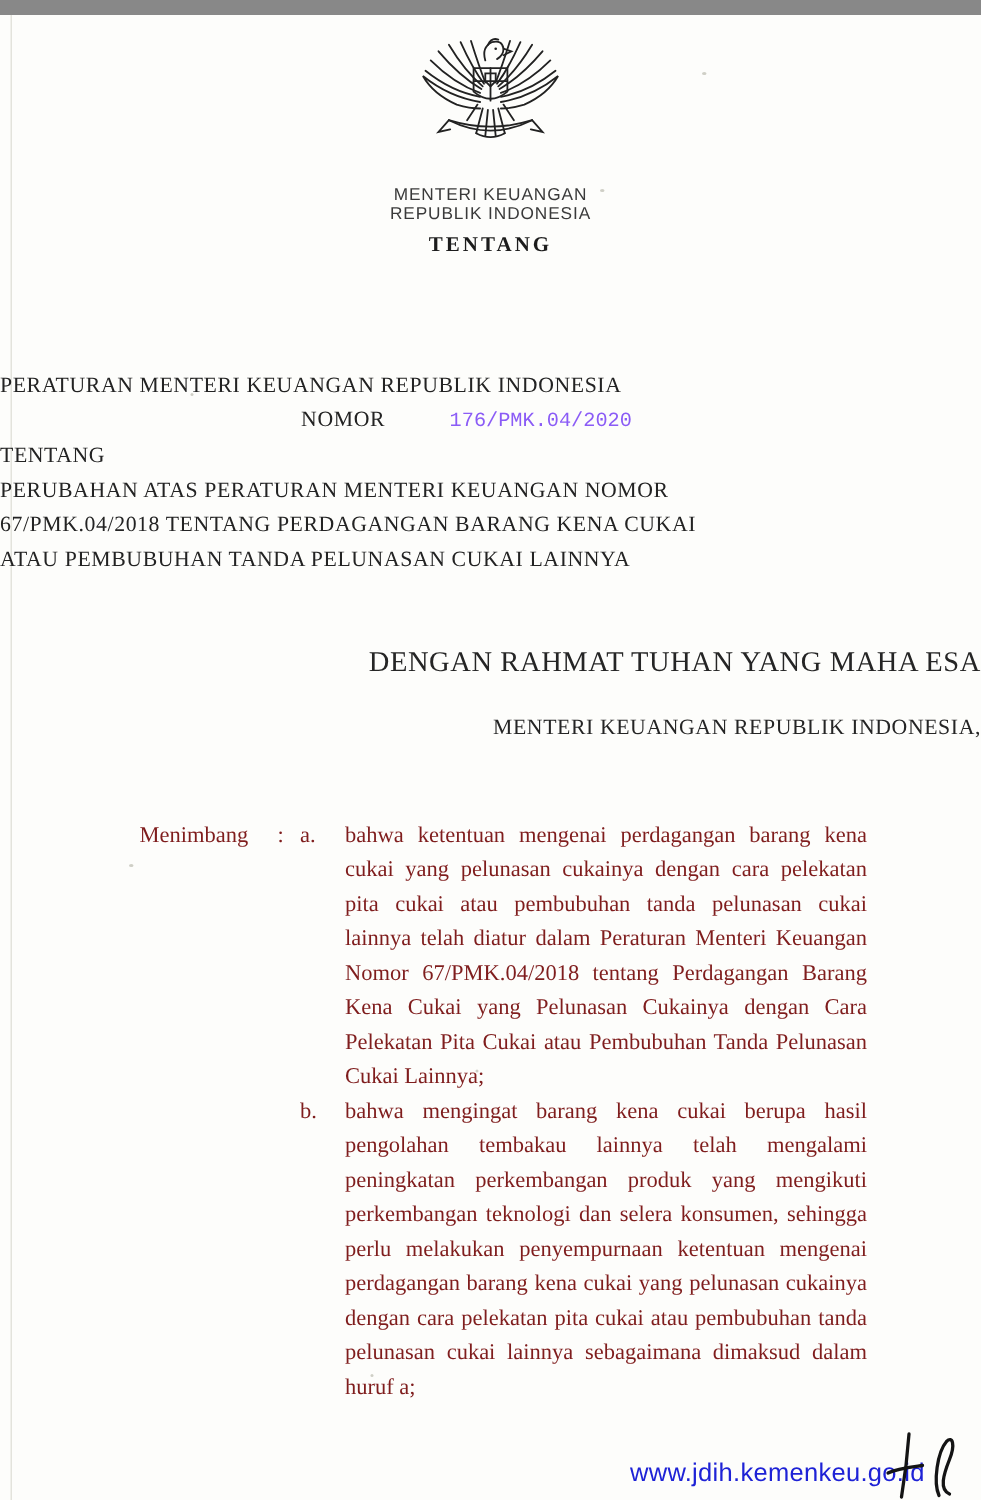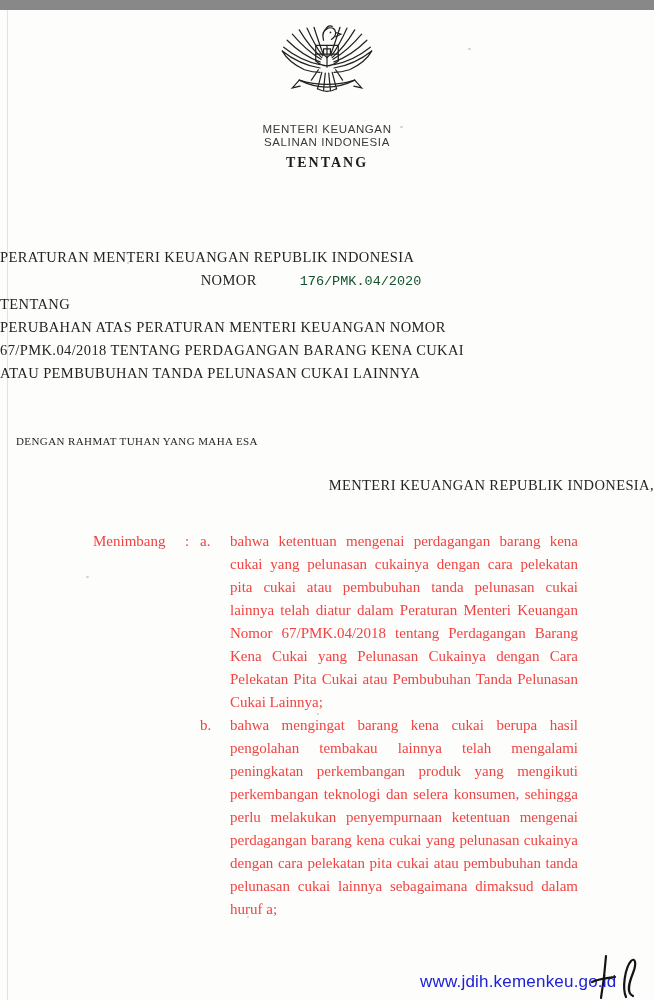--- a/index.html
+++ b/index.html
@@ -18,29 +18,29 @@
 
   
   .header{position:absolute;top:13px;left:0;right:0;text-align:center;}
   .emblem{display:inline-block;width:104px;height:90px;}
   .ministry{font-family:"Liberation Sans","DejaVu Sans",sans-serif;font-size:11.5px;line-height:13px;color:#3a3a3a;letter-spacing:.6px;margin-top:6px;}
   .salinan{font-weight:bold;font-size:14px;letter-spacing:2px;color:#1c1c1c;margin-top:6px;}
 
   
   .title-block{position:absolute;top:236px;left:0;right:0;font-size:14.5px;line-height:23px;letter-spacing:.4px;color:#232323;}
   .nomor-row{position:relative;left:-16px;display:flex;justify-content:center;align-items:baseline;gap:43px;}
-  .nomor-value{font-family:"Liberation Mono","DejaVu Sans Mono",monospace;font-size:13.5px;letter-spacing:0;color:#14532d;}
-  .invocation{position:absolute;top:420px;left:0;right:0;text-align:left;font-size:11px;line-height:23px;letter-spacing:.4px;padding-left:16px;}
+  .nomor-value{font-family:"Liberation Mono","DejaVu Sans Mono",monospace;font-size:13.5px;letter-spacing:0;color:#8b5cf6;}
+  .invocation{position:absolute;top:420px;left:0;right:0;text-align:right;font-size:19px;line-height:23px;letter-spacing:.4px;padding-left:16px;}
   .authority{position:absolute;top:464px;left:0;right:0;text-align:right;font-size:14.5px;line-height:23px;letter-spacing:.4px;}
 
   
   .mn-grid{
-    position:absolute;top:520px;left:93px;width:485px;
+    position:absolute;top:536px;left:93px;width:485px;
     display:grid;grid-template-columns:92px 15px 30px 348px;
-    font-size:15px;line-height:23px;color:#ef4444;
+    font-size:15px;line-height:23px;color:#7f1d1d;
   }
   .mn-text{text-align:justify;}
 
   
   .footer-url{
     position:absolute;left:420px;top:962px;
     font-family:"Liberation Sans","DejaVu Sans",sans-serif;
     font-size:17px;letter-spacing:.2px;
     text-decoration:none;cursor:pointer;
   }
@@ -99,21 +99,21 @@
         <path d="M70 52 L78 64"></path>
 
         <path d="M28 64 Q60 80 92 64"></path>
         <path d="M28 64 Q60 74 92 64"></path>
         <path d="M28 64 L20 73 L29 71"></path>
         <path d="M92 64 L100 73 L91 71"></path>
       </g>
     </svg>
     <div class="ministry">
       <div>MENTERI KEUANGAN</div>
-      <div>SALINAN INDONESIA</div>
+      <div>REPUBLIK INDONESIA</div>
     </div>
     <div class="salinan">TENTANG</div>
   </div>
 
   <div class="title-block">
     <div>PERATURAN MENTERI KEUANGAN REPUBLIK INDONESIA</div>
     <div class="nomor-row">
       <span>NOMOR</span>
       <span class="nomor-value">176/PMK.04/2020</span>
     </div>

